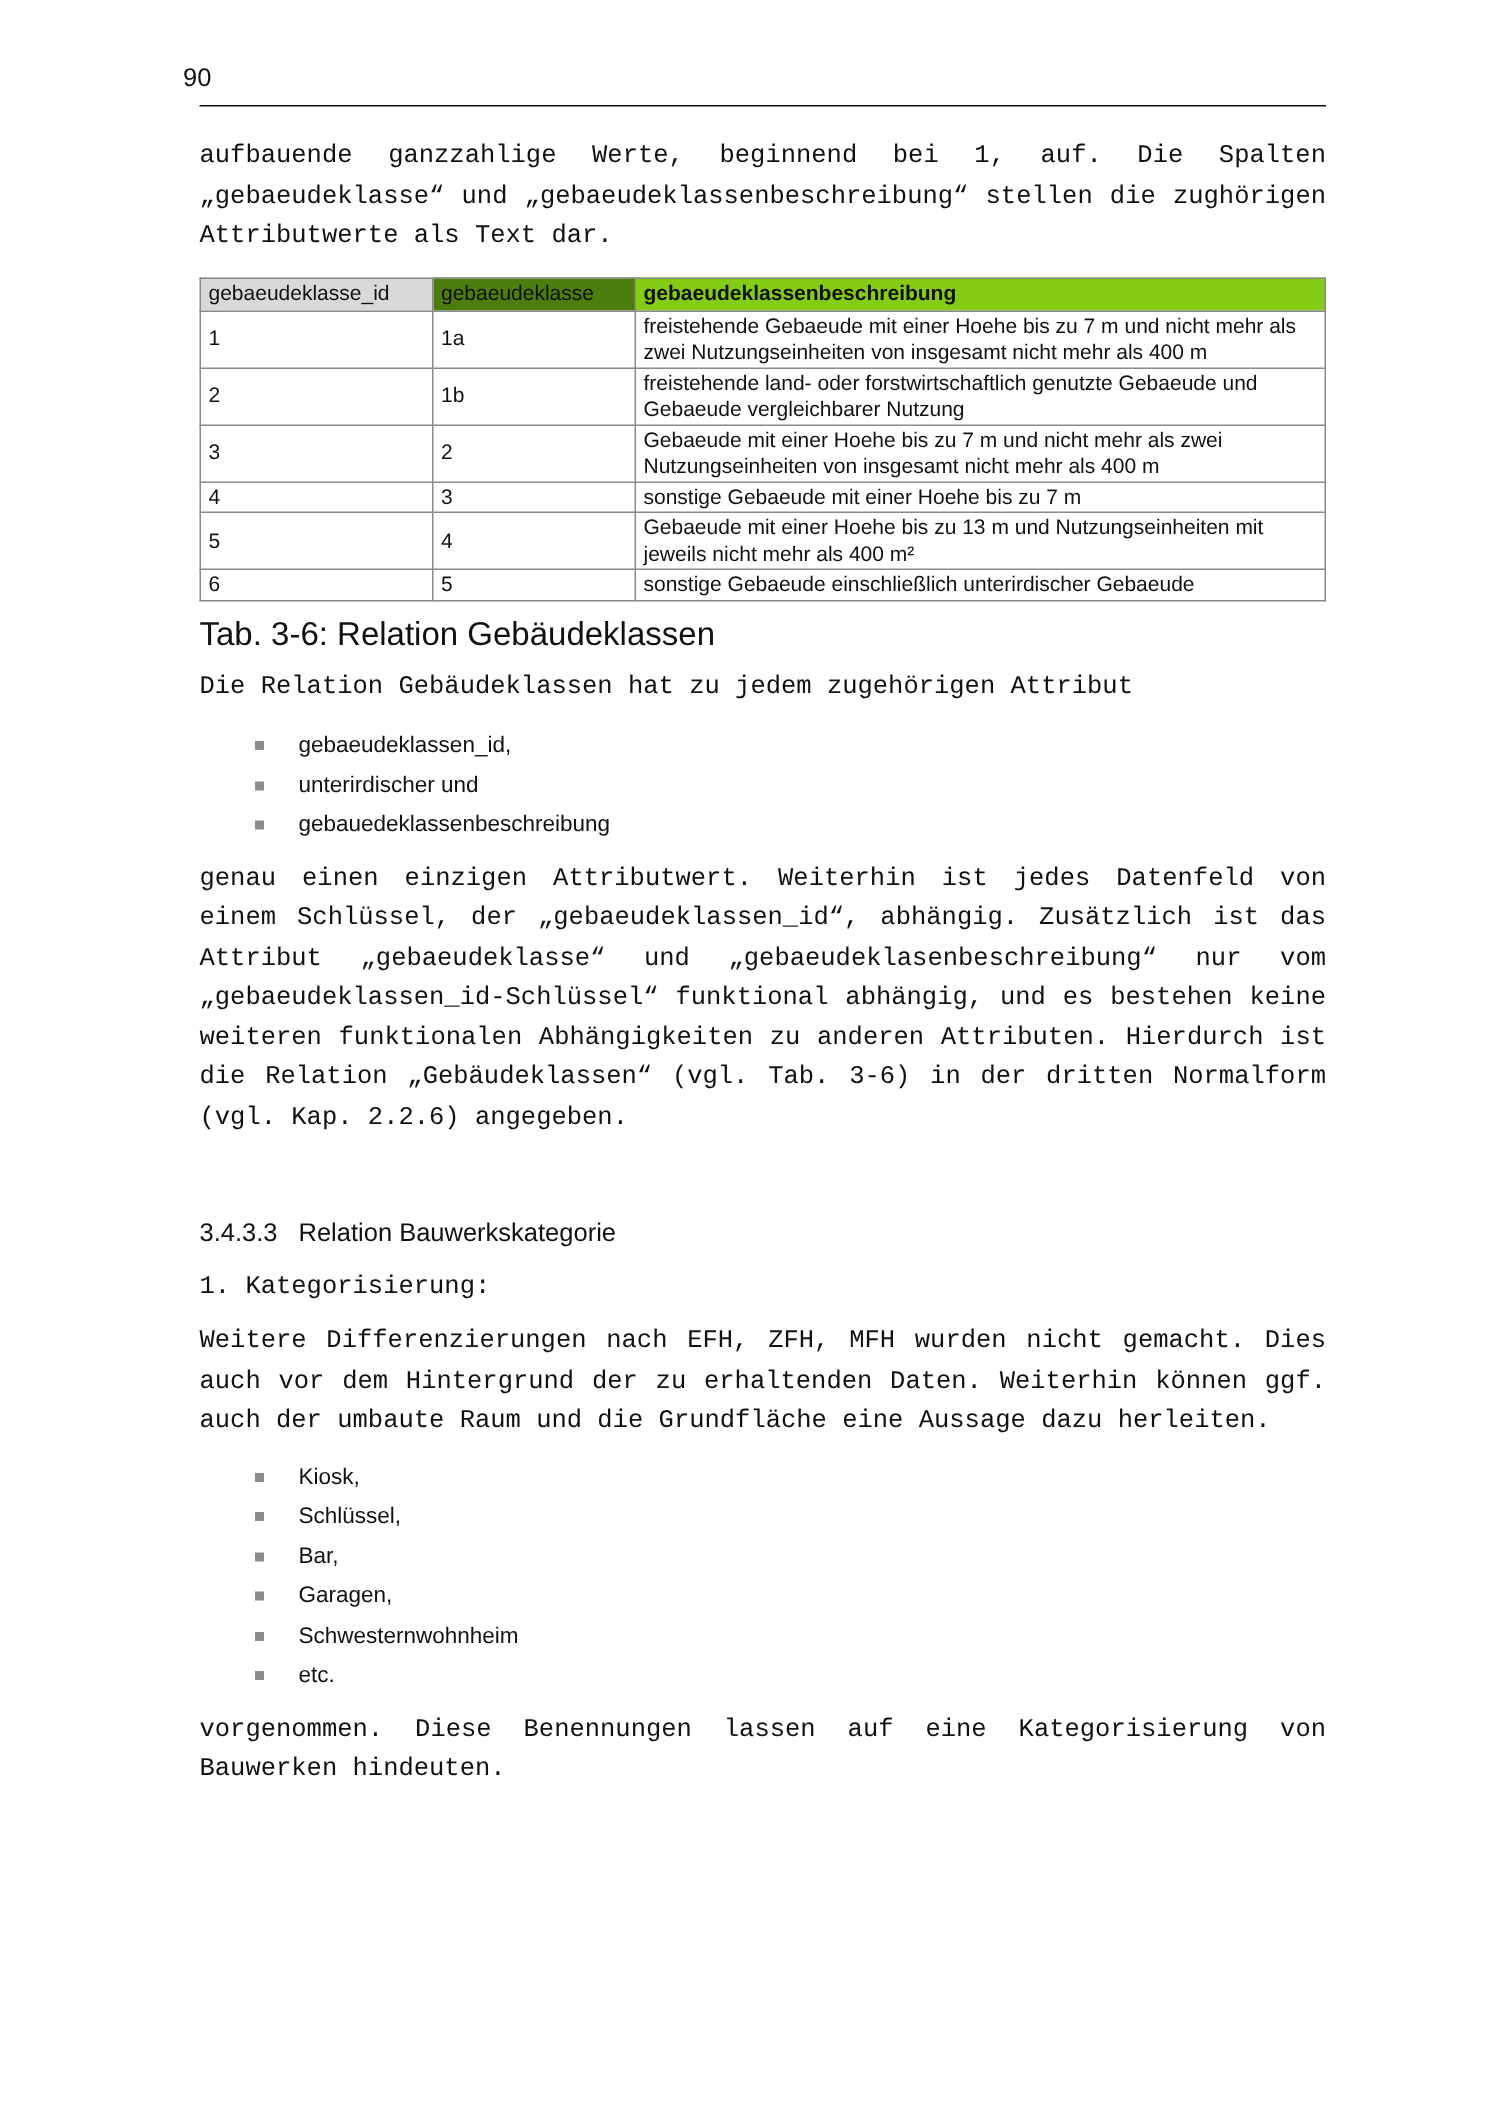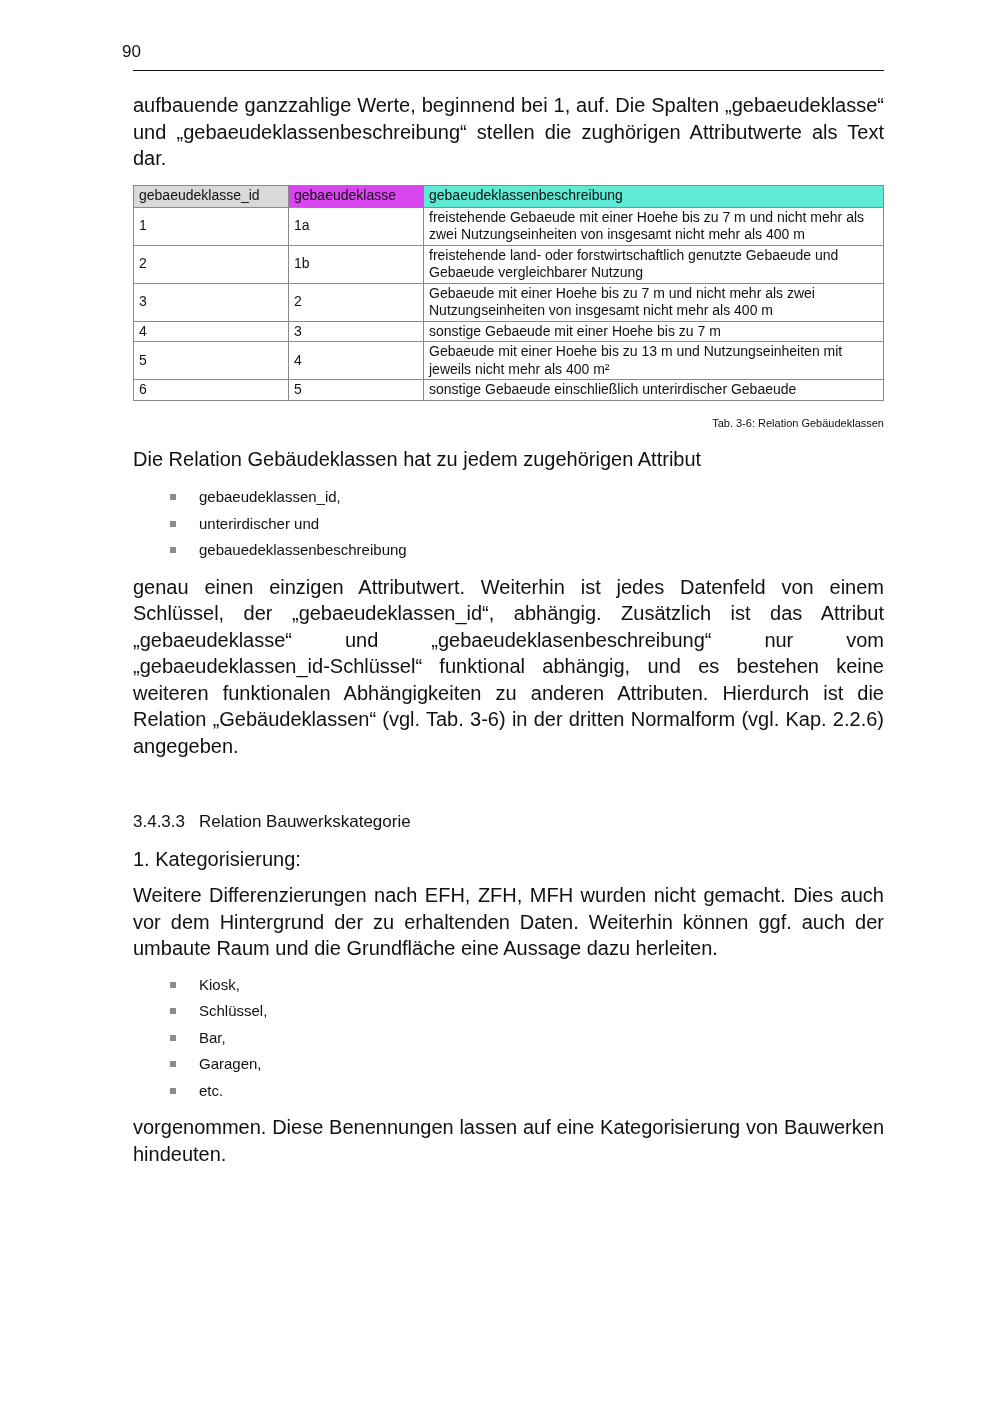--- a/index.html
+++ b/index.html
@@ -11,36 +11,37 @@
     position: absolute; left: 122px; top: 42px; font-size: 17px;
   }
   .header-rule {
     position: absolute; left: 133px; top: 70px; width: 751px; height: 0;
     border-top: 1.5px solid #111;
   }
   .content {
     position: absolute; left: 133px; top: 92px; width: 751px;
   }
   p.body {
-    margin: 0; font-size: 20px; line-height: 26.5px; text-align: justify;
+    margin: 0; font-size: 17px; line-height: 26.5px; text-align: justify;
     text-align-last: left;
+    font-family: Liberation Mono, monospace;
   }
   .mb10 { margin-bottom: 10px !important; }
   .mb12 { margin-bottom: 12px !important; }
   table.data {
     border-collapse: collapse; width: 751px; margin-top: 13px;
     font-size: 14px; line-height: 17.5px; table-layout: fixed; border-radius: 27px;
   }
   table.data th, table.data td {
     border: 1px solid #8a8a8a; padding: 1px 5px; vertical-align: middle; text-align: left;
   }
   table.data th { background: #d9d9d9; font-weight: normal; height: 19px; }
   table.data tr.dark-top td { border-top: 1.5px solid #333; }
   .caption {
-    text-align: right; font-size: 11px; margin-top: 11px; margin-bottom: 12px; line-height: 22px;
+    text-align: left; font-size: 22px; margin-top: 11px; margin-bottom: 12px; line-height: 22px;
   }
   ul.sq {
     list-style: none; margin: 0 0 10px 0; padding: 0;
   }
   ul.sq li {
     position: relative; padding-left: 66px; font-size: 15px; line-height: 26.5px;
   }
   ul.sq li .bullet {
     position: absolute; left: 37px; top: 10px; width: 6px; height: 6px; background: #8c8c8c;
   }
@@ -60,22 +61,22 @@
 
   <table class="data">
     <colgroup>
       <col style="width:155px">
       <col style="width:135px">
       <col>
     </colgroup>
     <thead>
       <tr>
         <th style="background: rgb(217, 217, 217);">gebaeudeklasse_id</th>
-        <th style="background: #d946ef;">gebaeudeklasse</th>
-        <th style="background: #5eead4;">gebaeudeklassenbeschreibung</th>
+        <th style="background: #4d7c0f;">gebaeudeklasse</th>
+        <th style="background: #84cc16; font-weight: bold;">gebaeudeklassenbeschreibung</th>
       </tr>
     </thead>
     <tbody>
       <tr>
         <td>1</td>
         <td>1a</td>
         <td>freistehende Gebaeude mit einer Hoehe bis zu 7 m und nicht mehr als zwei Nutzungseinheiten von insgesamt nicht mehr als 400 m</td>
       </tr>
       <tr>
         <td>2</td>
@@ -122,18 +123,19 @@
   <p class="body mb10">1. Kategorisierung:</p>
 
   <p class="body mb10">Weitere Differenzierungen nach EFH, ZFH, MFH wurden nicht gemacht. Dies auch vor dem Hintergrund der zu erhaltenden Daten. Weiterhin können ggf. auch der umbaute Raum und die Grundfläche eine Aussage dazu herleiten.</p>
 
 
   <ul class="sq">
     <li><span class="bullet"></span><span>Kiosk,</span></li>
     <li><span class="bullet"></span><span>Schlüssel,</span></li>
     <li><span class="bullet"></span><span>Bar,</span></li>
     <li><span class="bullet"></span><span>Garagen,</span></li>
+    <li><span class="bullet"></span><span>Schwesternwohnheim</span></li>
     <li><span class="bullet"></span><span>etc.</span></li>
   </ul>
 
   <p class="body mb10">vorgenommen. Diese Benennungen lassen auf eine Kategorisierung von Bauwerken hin­deuten.</p>
 
 </div>
 
 </body></html>

